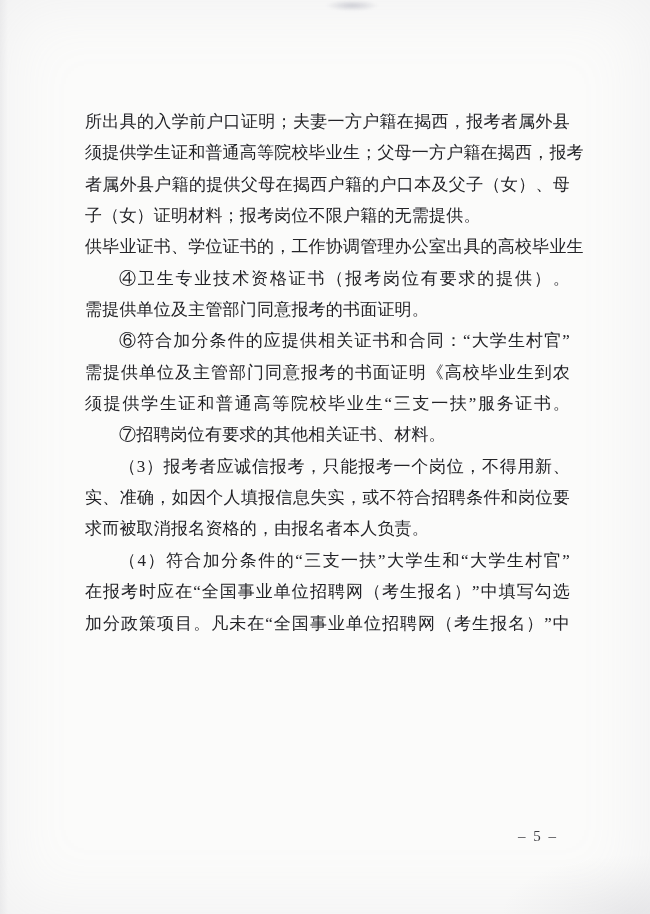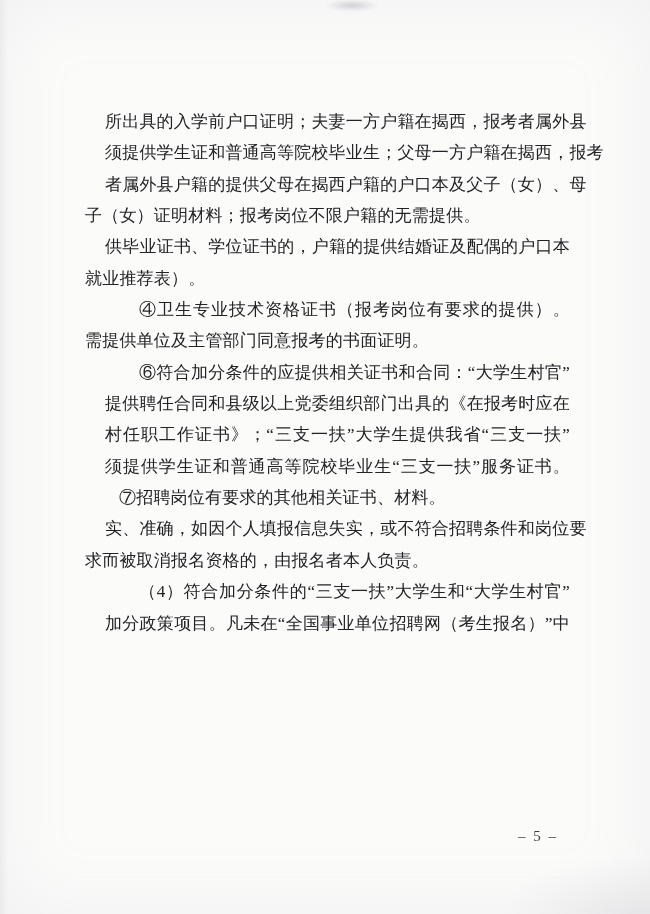--- a/index.html
+++ b/index.html
@@ -29,21 +29,20 @@
     height: 31.35px;
     line-height: 31.35px;
     font-size: 17px;
     color: #232327;
     white-space: nowrap;
     text-align: justify;
     letter-spacing: 0.2px;
   }
   .line.full {
     text-align-last: justify;
-    margin-left: 20px;
   }
   .line.indent {
     padding-left: 34px;
   }
   .footer-num {
     position: absolute;
     left: 518px;
     top: 828px;
     font-size: 15px;
     letter-spacing: 2px;
@@ -81,29 +80,29 @@
 <div class="page">
   <div class="edge-left"></div>
   <div class="smudge-top"></div>
   <div class="smudge-corner"></div>
 
   <div class="text-block" id="lines">
       <div class="line full">所出具的入学前户口证明；夫妻一方户籍在揭西，报考者属外县</div>
       <div class="line full">须提供学生证和普通高等院校毕业生；父母一方户籍在揭西，报考</div>
       <div class="line full">者属外县户籍的提供父母在揭西户籍的户口本及父子（女）、母</div>
       <div class="line">子（女）证明材料；报考岗位不限户籍的无需提供。</div>
-      <div class="line full">供毕业证书、学位证书的，户籍的提供结婚证及配偶的户口本</div>
-      <div class="line">就业推荐表）。</div>
+      <div class="line full">供毕业证书、学位证书的，工作协调管理办公室出具的高校毕业生</div>
       <div class="line indent full">④卫生专业技术资格证书（报考岗位有要求的提供）。</div>
       <div class="line">需提供单位及主管部门同意报考的书面证明。</div>
       <div class="line indent full">⑥符合加分条件的应提供相关证书和合同：“大学生村官”</div>
-      <div class="line full">提供聘任合同和县级以上党委组织部门出具的《在报考时应在</div>
-      <div class="line full">村任职工作证书》；“三支一扶”大学生提供我省“三支一扶”</div>
+      <div class="line full">需提供单位及主管部门同意报考的书面证明《高校毕业生到农</div>
       <div class="line full">须提供学生证和普通高等院校毕业生“三支一扶”服务证书。</div>
       <div class="line indent">⑦招聘岗位有要求的其他相关证书、材料。</div>
+      <div class="line indent full">（3）报考者应诚信报考，只能报考一个岗位，不得用新、</div>
       <div class="line full">实、准确，如因个人填报信息失实，或不符合招聘条件和岗位要</div>
       <div class="line">求而被取消报名资格的，由报名者本人负责。</div>
       <div class="line indent full">（4）符合加分条件的“三支一扶”大学生和“大学生村官”</div>
+      <div class="line full">在报考时应在“全国事业单位招聘网（考生报名）”中填写勾选</div>
       <div class="line full">加分政策项目。凡未在“全国事业单位招聘网（考生报名）”中</div>
     </div>
 
   <div class="footer-num">– 5 –</div>
 </div>
 
 </body></html>

